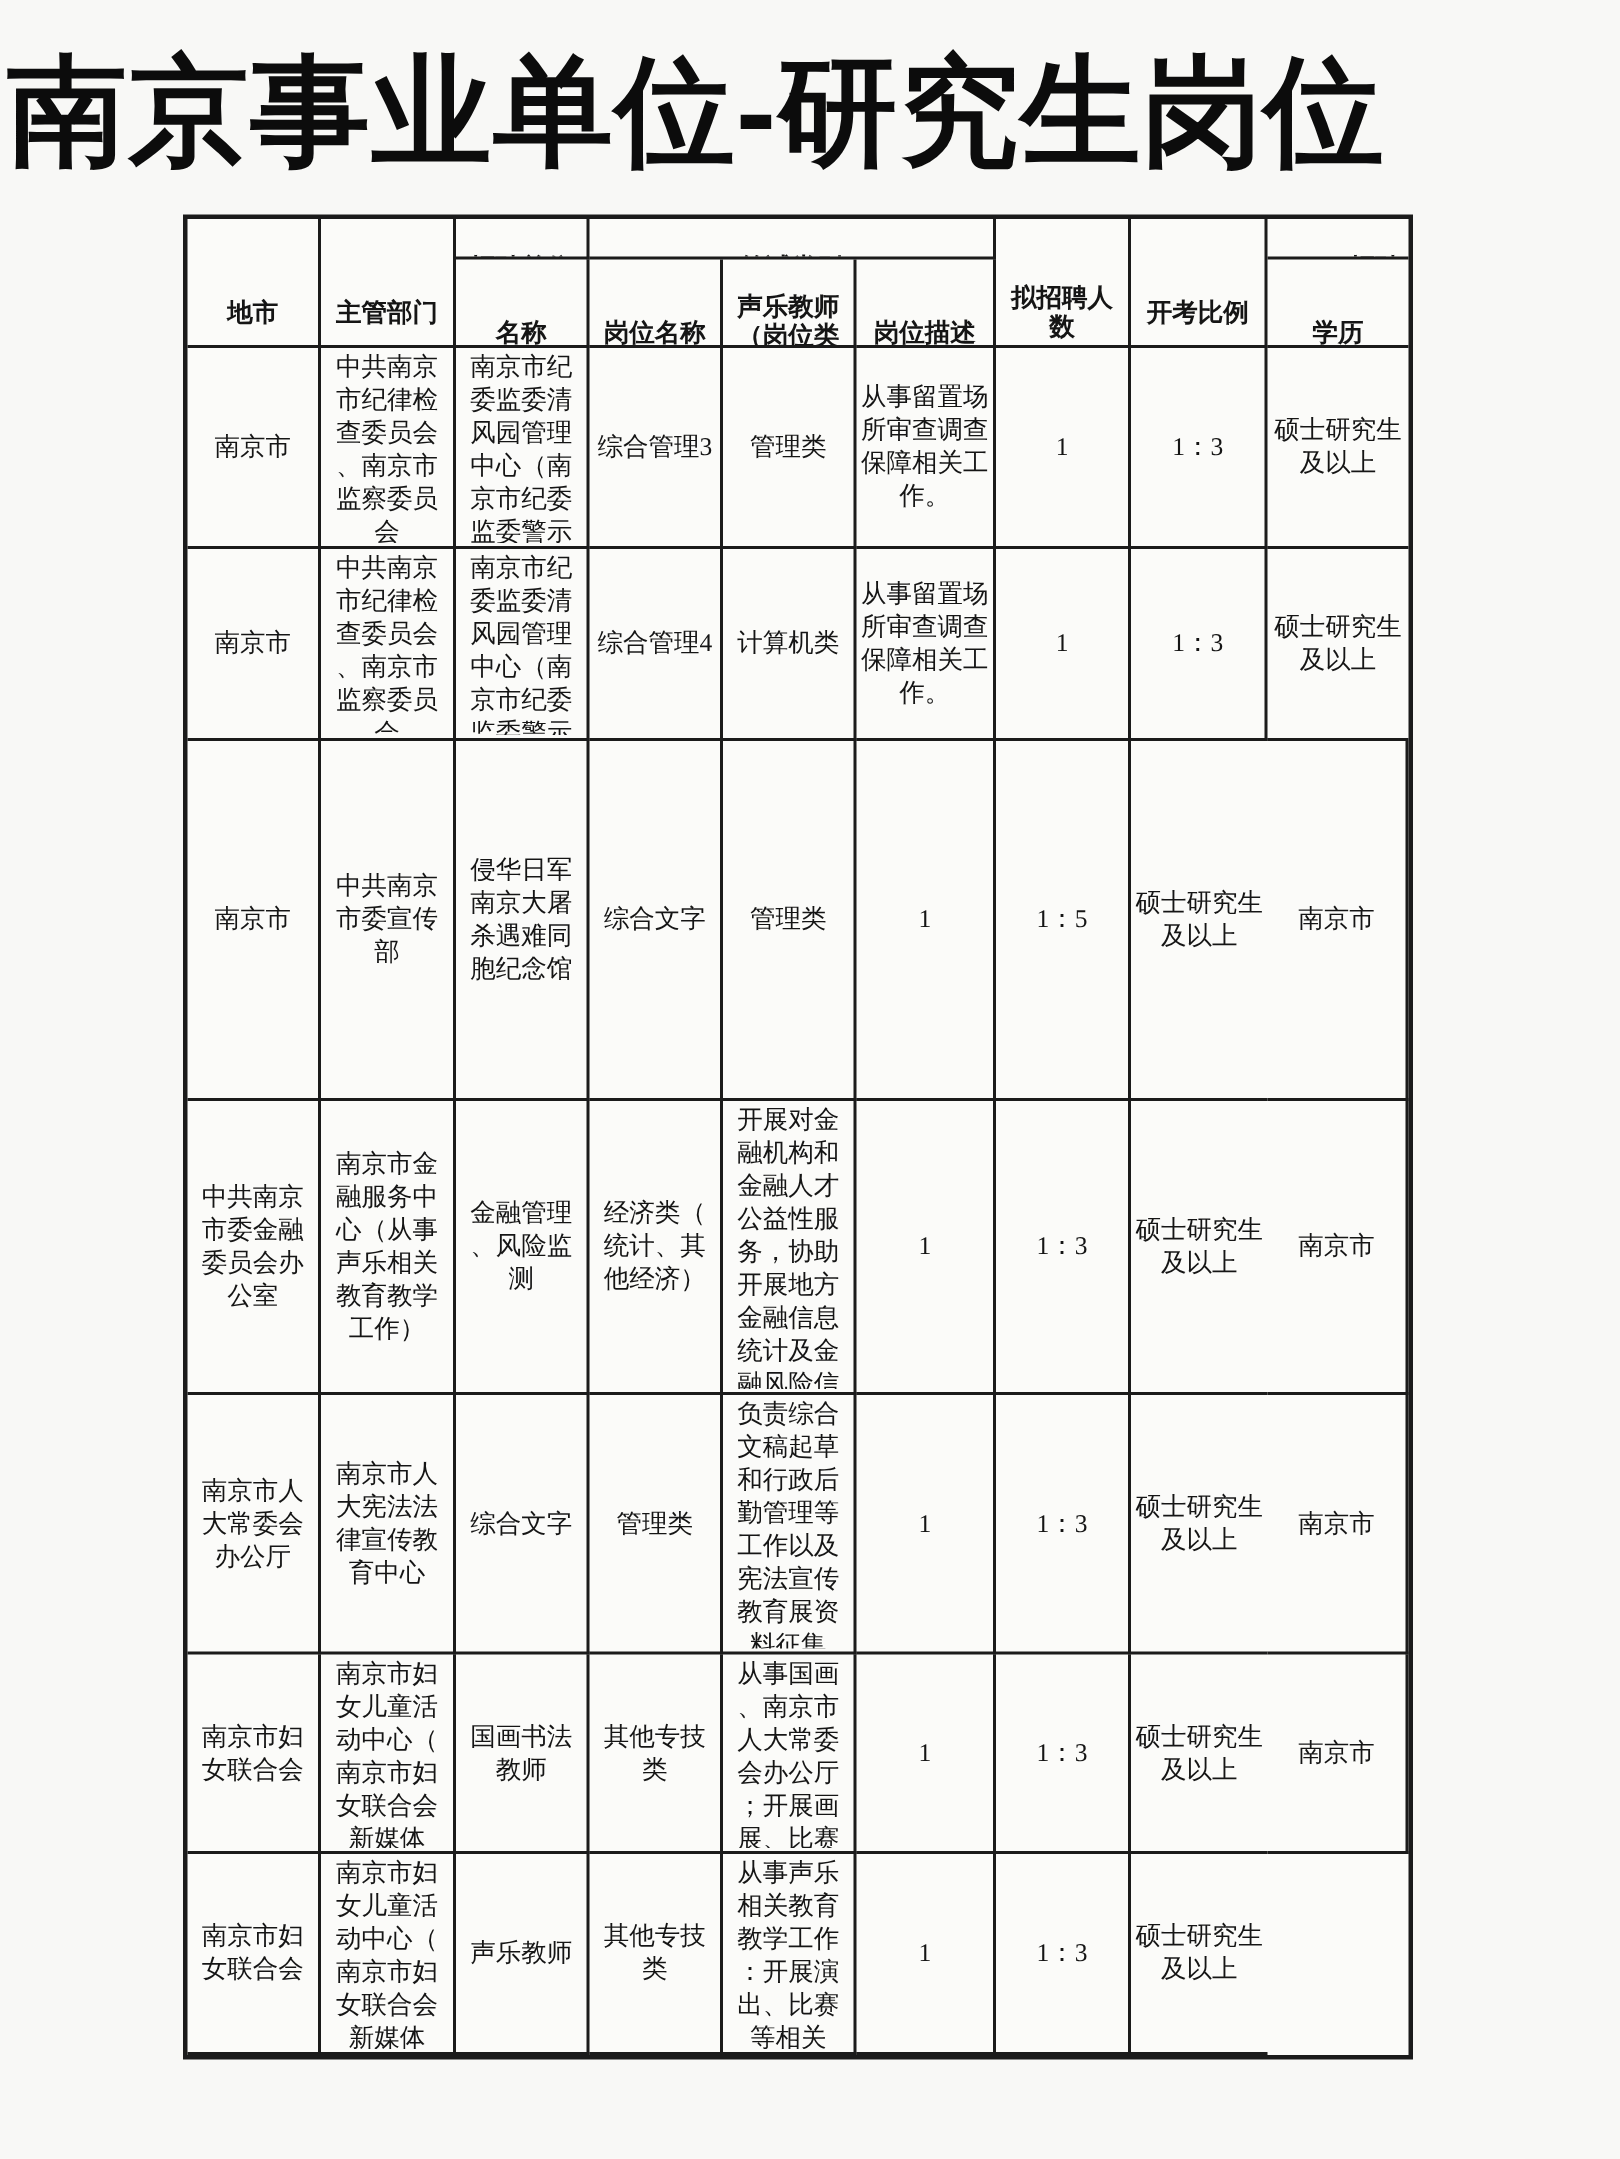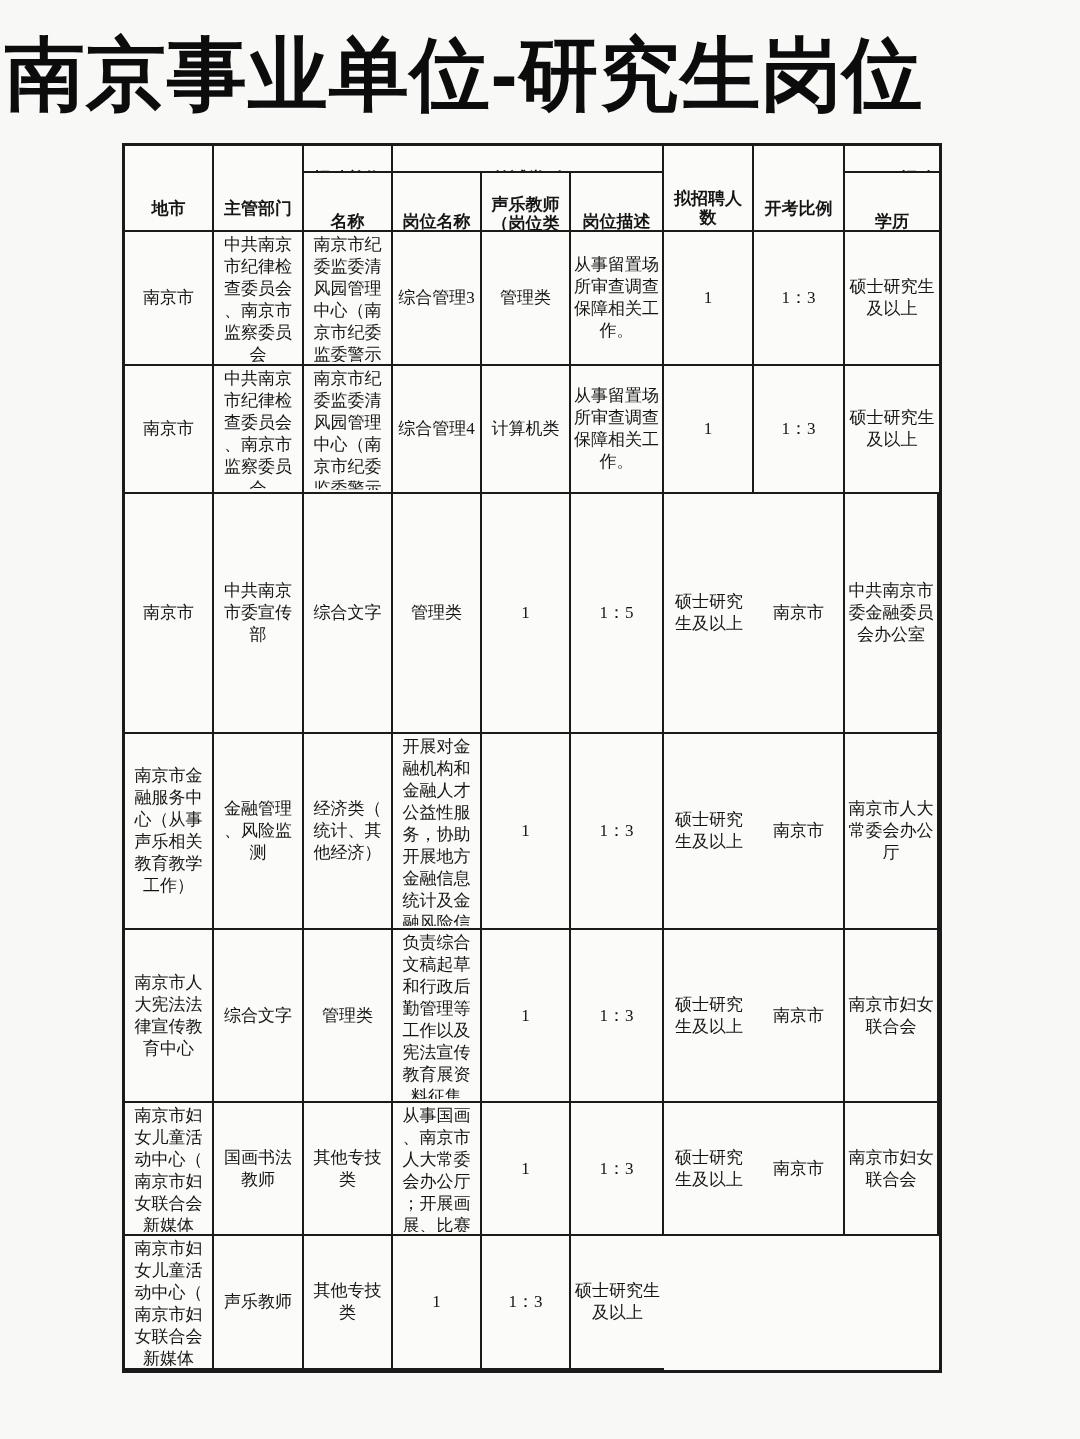--- a/index.html
+++ b/index.html
@@ -162,20 +162,23 @@
       <div class="t">硕士研究生及以上</div>
     </div>
 
   <div class="c">
       <div class="t">南京市</div>
     </div>
   <div class="c">
       <div class="t">中共南京市委宣传部</div>
     </div>
   <div class="c">
+      <div class="t">侵华日军南京大屠杀遇难同胞纪念馆</div>
+    </div>
+  <div class="c">
       <div class="t">综合文字</div>
     </div>
   <div class="c">
       <div class="t">管理类</div>
     </div>
   <div class="c">
       <div class="t">1</div>
     </div>
   <div class="c">
       <div class="t">1：5</div>
@@ -277,20 +280,23 @@
   <div class="c">
       <div class="t">南京市妇女儿童活动中心（南京市妇女联合会新媒体</div>
     </div>
   <div class="c">
       <div class="t">声乐教师</div>
     </div>
   <div class="c">
       <div class="t">其他专技类</div>
     </div>
   <div class="c">
+      <div class="t">从事声乐相关教育教学工作：开展演出、比赛等相关</div>
+    </div>
+  <div class="c">
       <div class="t">1</div>
     </div>
   <div class="c">
       <div class="t">1：3</div>
     </div>
   <div class="c lc">
       <div class="t">硕士研究生及以上</div>
     </div>
 
 </div>

